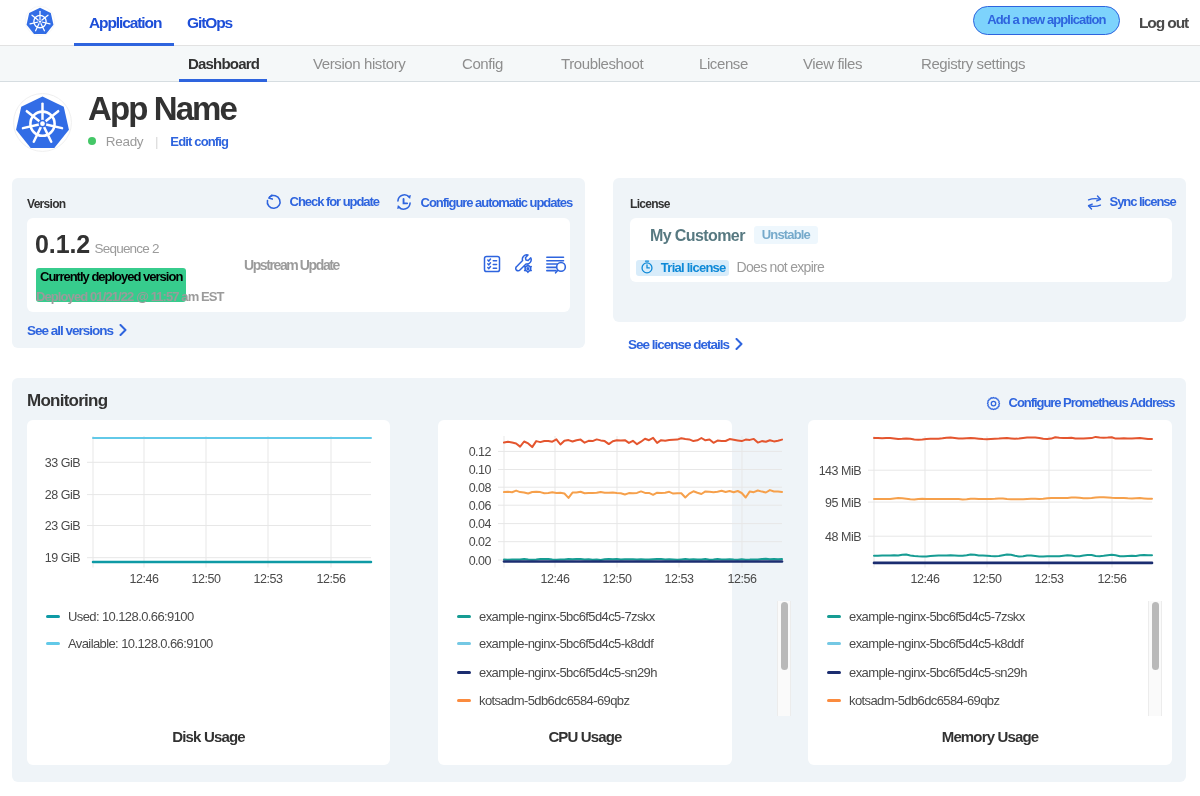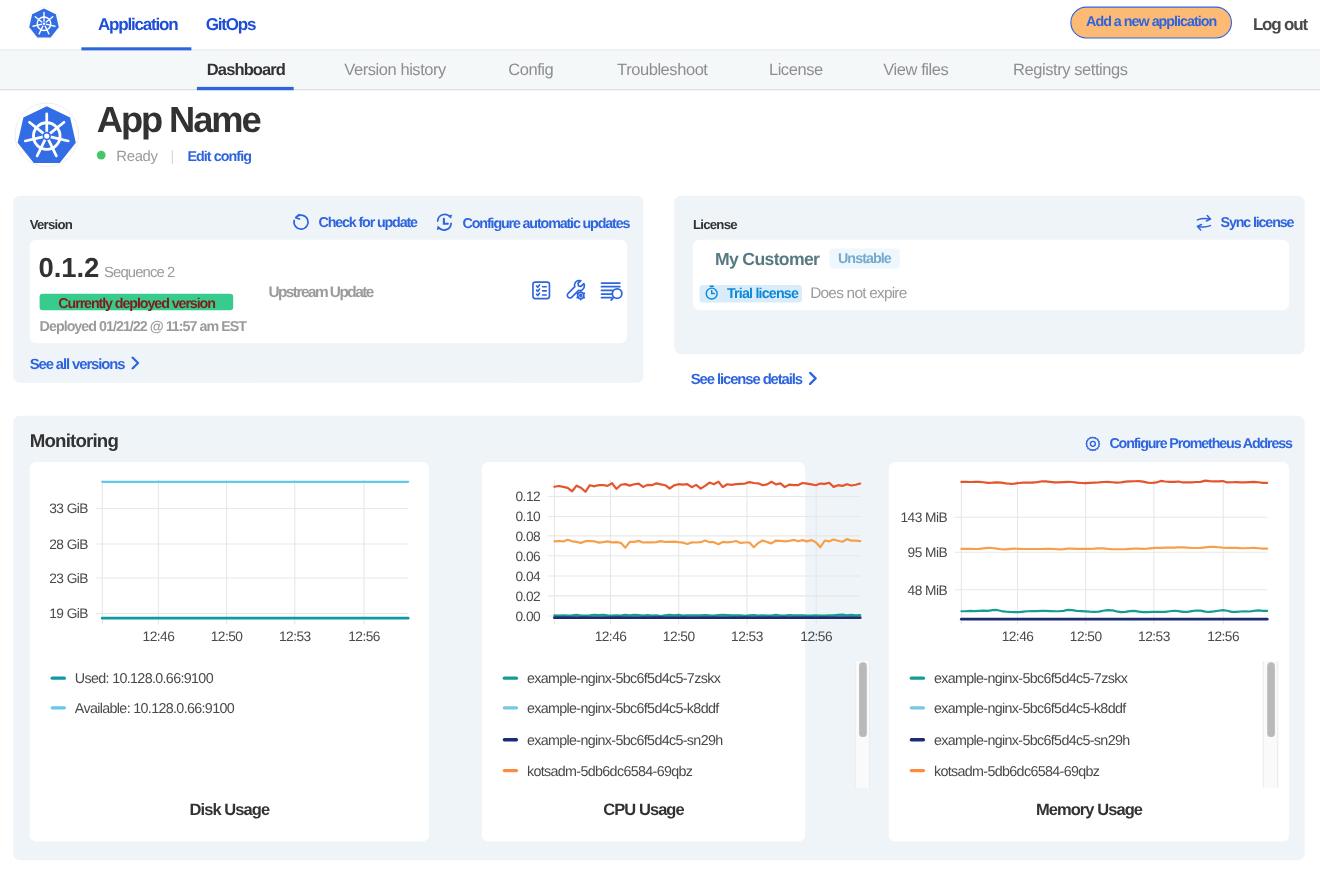--- a/index.html
+++ b/index.html
@@ -6,21 +6,21 @@
   html,body { width:1200px; height:796px; background:#fff; font-family:"Liberation Sans", sans-serif; overflow:hidden; }
   .abs { position:absolute; }
   body { position:relative; }
   .nw { white-space:nowrap; }
 
   
   .topnav { position:absolute; left:0; top:0; width:1200px; height:46px; background:#fff; border-bottom:1px solid #e2e2e2; }
   .navlogo { position:absolute; left:25px; top:6px; width:30px; height:30px; }
   .navtab { position:absolute; top:0; height:46px; line-height:46px; font-size:15.5px; font-weight:bold; letter-spacing:-1.1px; color:#1d4ed8; white-space:nowrap; }
   .navtab.active:after { content:""; position:absolute; left:-15px; right:-13px; bottom:0px; height:3px; background:#2e64de; }
-  .addbtn { position:absolute; left:973px; top:6px; width:147px; height:29px; border:1.5px solid #2e64de; border-radius:15px; color:#2e64de; font-weight:bold; font-size:13px; letter-spacing:-0.9px; text-align:center; line-height:26px; background:#fdba74; white-space:nowrap; }
+  .addbtn { position:absolute; left:973px; top:6px; width:147px; height:29px; border:1.5px solid #2e64de; border-radius:15px; color:#2e64de; font-weight:bold; font-size:13px; letter-spacing:-0.9px; text-align:center; line-height:26px; background:#7dd3fc; white-space:nowrap; }
   .logout { position:absolute; left:1139px; top:0; height:46px; line-height:46px; font-size:15.5px; font-weight:bold; letter-spacing:-1.1px; color:#4a4a4a; white-space:nowrap; }
 
   
   .subnav { position:absolute; left:0; top:46px; width:1200px; height:36px; background:#f5f8f9; border-bottom:1px solid #d6dde1; }
   .subtab { position:absolute; top:0; height:36px; line-height:35px; font-size:15px; font-weight:normal; letter-spacing:-0.4px; color:#8e8e8e; white-space:nowrap; }
   .subtab.active { color:#323232; font-weight:bold; letter-spacing:-0.8px; }
   .subtab.active:after { content:""; position:absolute; left:-9px; right:-8px; bottom:0px; height:3px; background:#2e64de; }
 
   
   .appicon { position:absolute; left:13px; top:93px; width:59px; height:59px; }
@@ -30,21 +30,21 @@
   
   .card { position:absolute; background:#eff4f8; border-radius:6px; }
   .cardhead { position:absolute; font-size:12px; font-weight:bold; color:#323232; letter-spacing:-0.7px; line-height:16px; white-space:nowrap; }
   .whitebox { position:absolute; background:#fff; border-radius:6px; }
   .iconlink { position:absolute; font-size:13px; font-weight:bold; color:#2e64de; letter-spacing:-1.05px; line-height:17px; white-space:nowrap; }
   .iconlink svg { vertical-align:-4px; margin-right:5px; }
 
   
   .vbig { font-size:25px; font-weight:bold; color:#323232; letter-spacing:-0.1px; }
   .seq { font-size:13.5px; color:#9b9b9b; letter-spacing:-0.8px; }
-  .greenbadge { display:inline-block; background:#37cc8d; color:#7f1d1d; font-size:13px; font-weight:bold; letter-spacing:-1px; border-radius:3px; padding:0 17px; height:15px; line-height:17px; white-space:nowrap; }
+  .greenbadge { display:inline-block; background:#37cc8d; color:#000000; font-size:13px; font-weight:bold; letter-spacing:-1px; border-radius:3px; padding:0 4px; height:34px; line-height:17px; white-space:nowrap; }
   .deployed { font-size:13px; font-weight:bold; color:#9b9b9b; letter-spacing:-0.9px; line-height:15px; white-space:nowrap; }
   .upstream { font-size:14px; font-weight:bold; color:#9b9b9b; letter-spacing:-1.4px; line-height:16px; white-space:nowrap; }
   .seelink { position:absolute; font-size:13.5px; font-weight:bold; color:#2e64de; letter-spacing:-1px; line-height:16px; white-space:nowrap; }
   .chev { display:inline-block; vertical-align:-1px; margin-left:6px; }
 
   
   .custname { font-size:16px; font-weight:bold; color:#577981; letter-spacing:-0.6px;margin-left:12px; }
   .unstable { display:inline-block; background:#eef7fd; color:#76aacb; font-size:13px; font-weight:bold; letter-spacing:-0.85px; border-radius:3px; padding:0 8px; height:18px; line-height:18px; }
   .trial { display:inline-block; background:#d8ecfa; color:#0e89d7; font-size:13px; font-weight:bold; letter-spacing:-0.75px; border-radius:3px; padding:0 3px 0 4px; height:16px; line-height:16px; }
   .noexpire { font-size:14px; color:#9b9b9b; letter-spacing:-0.7px; }

